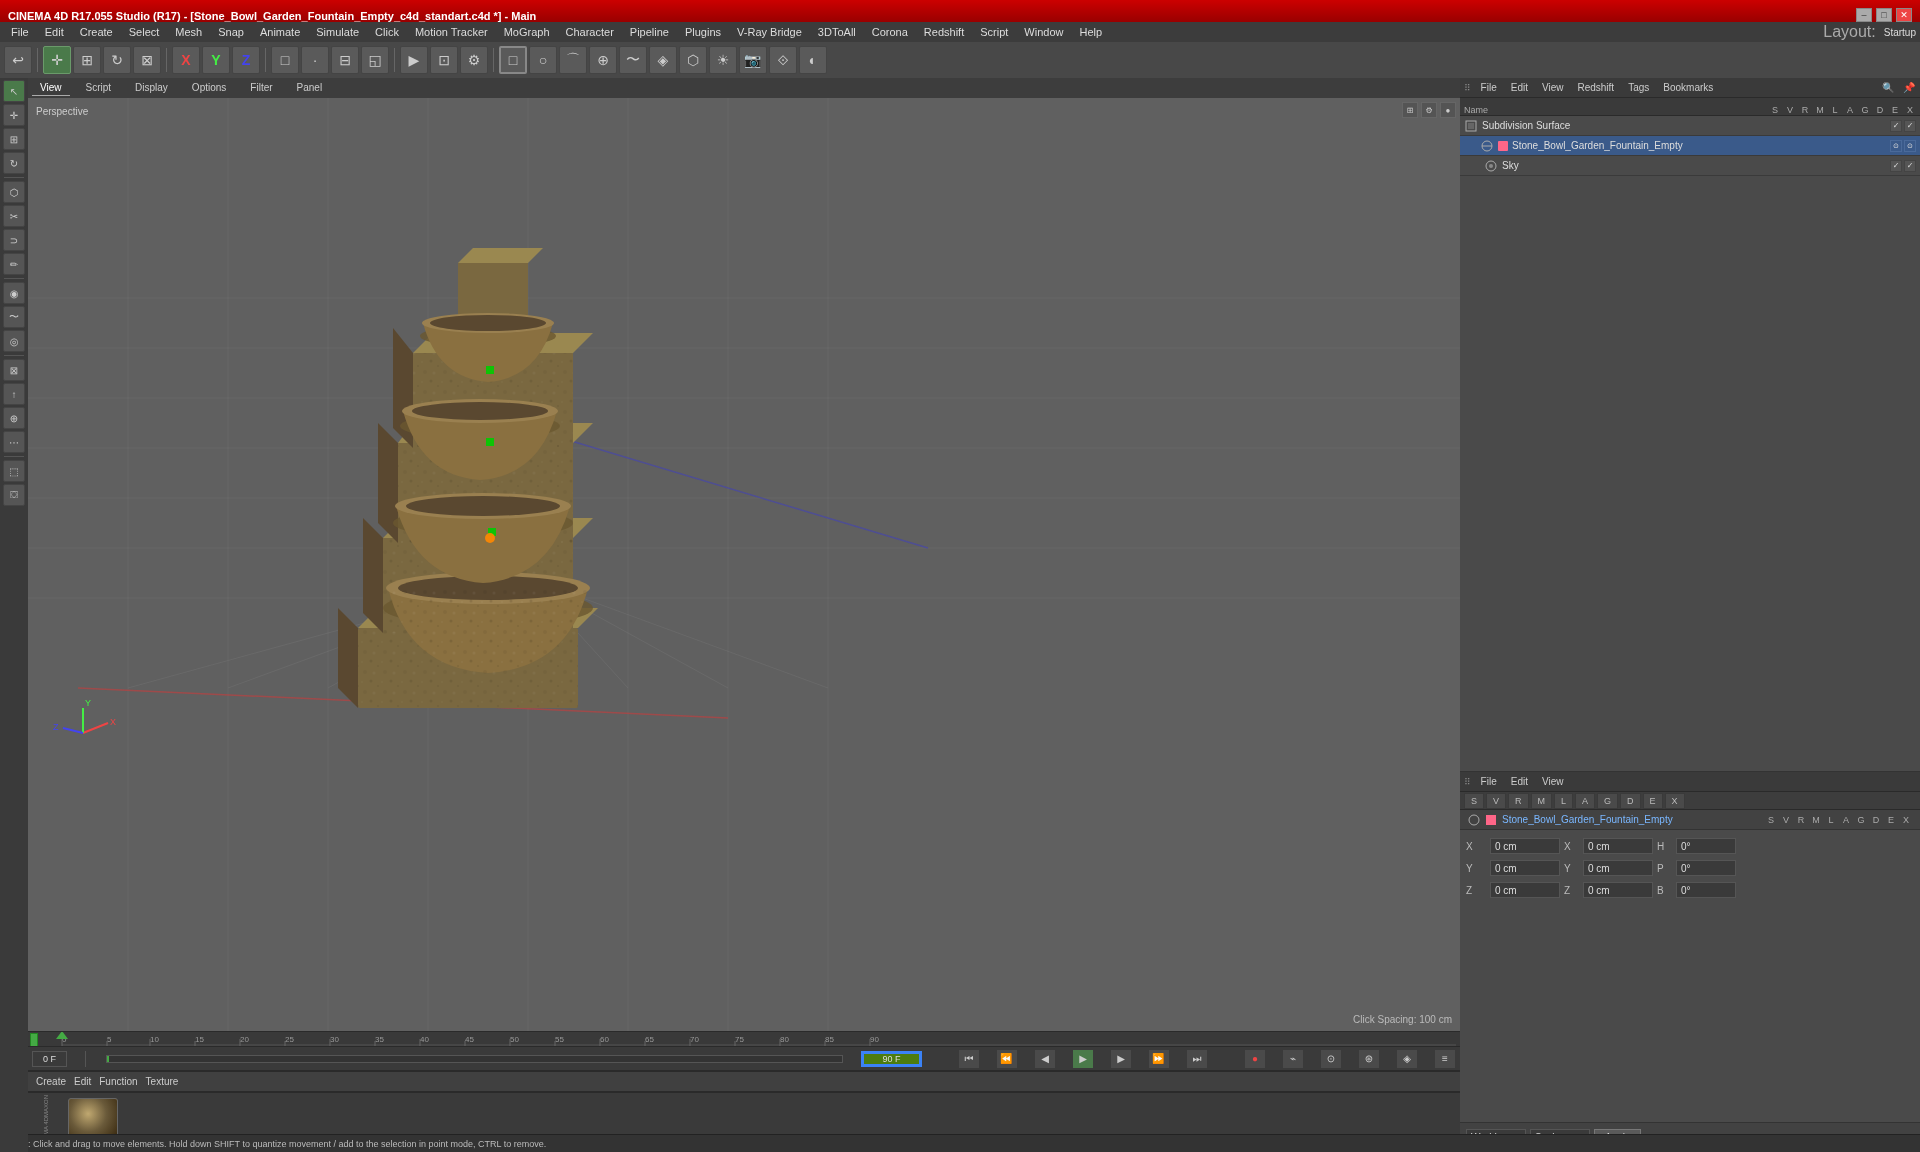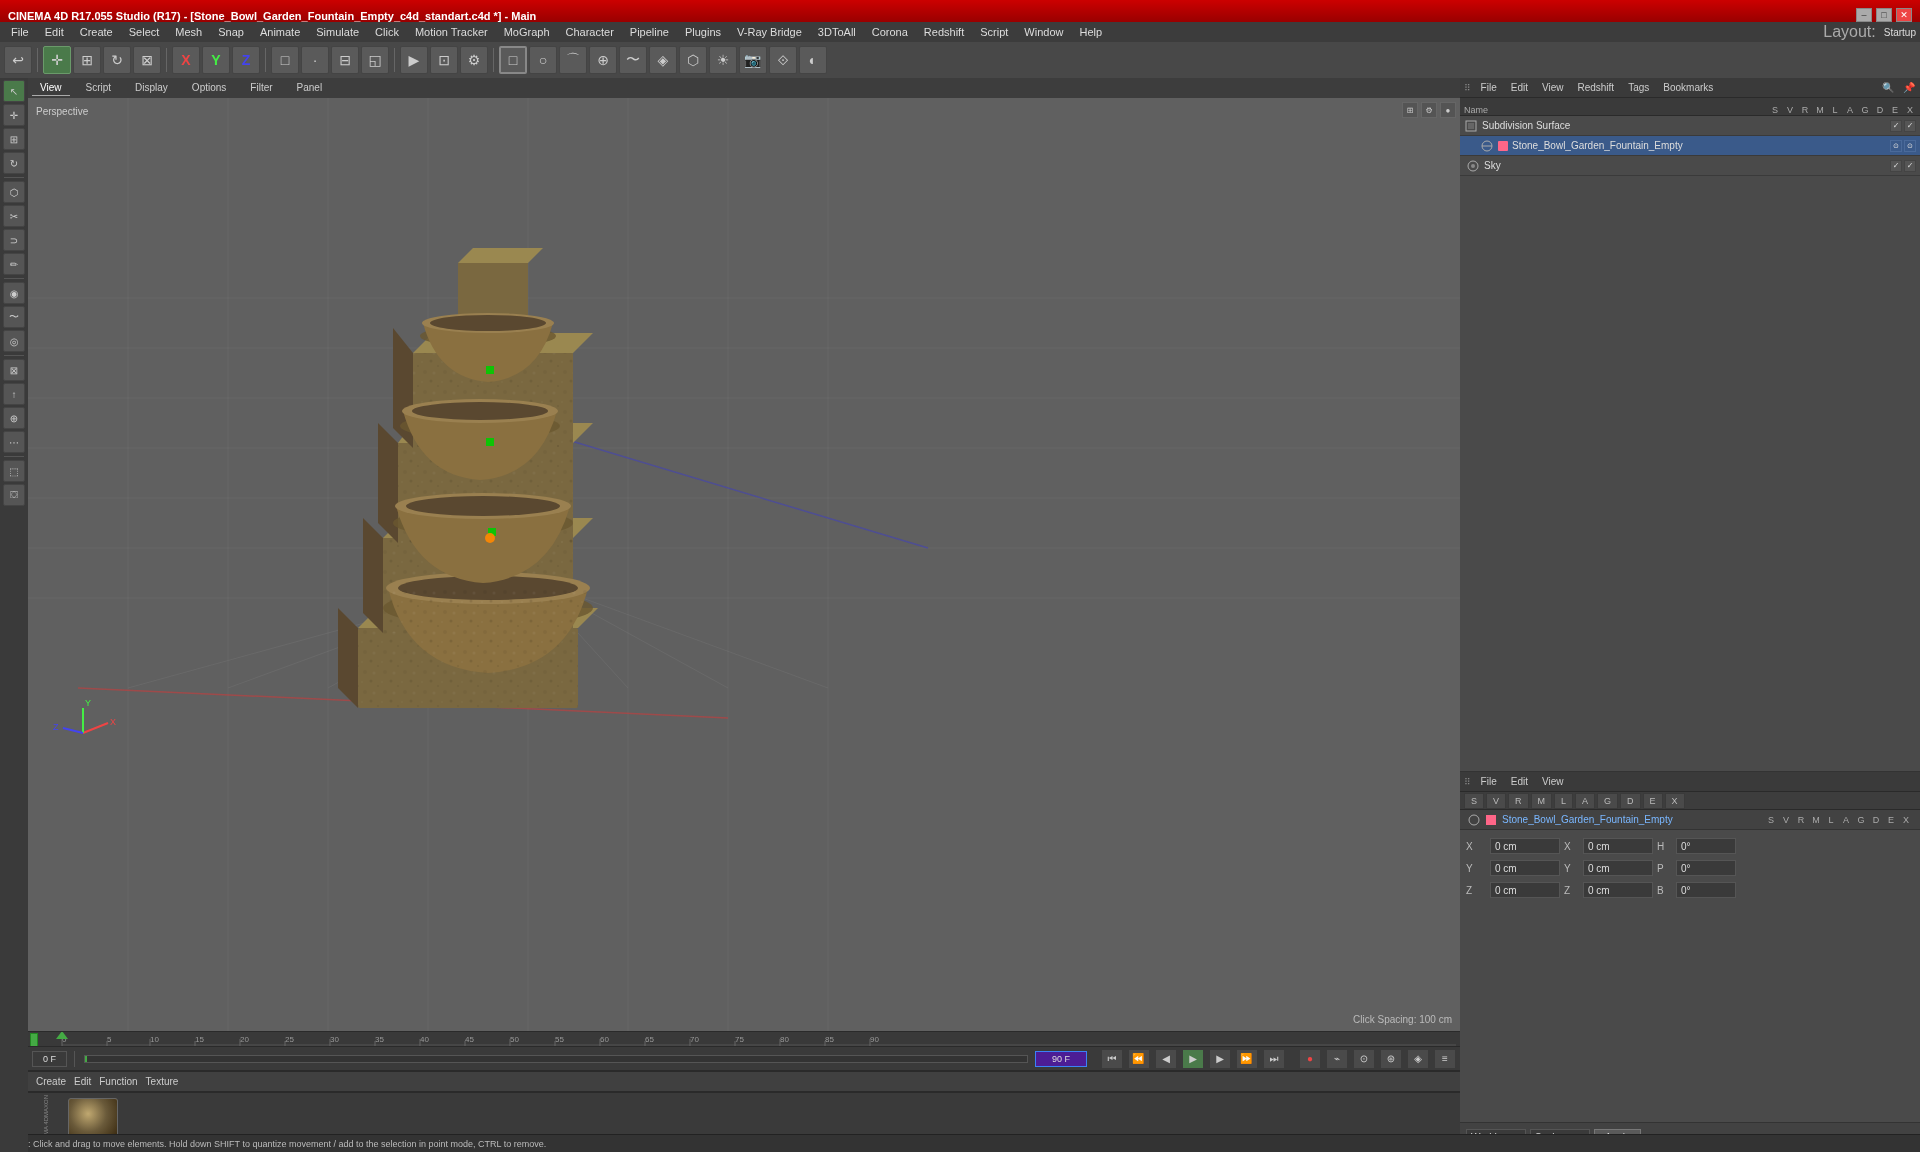--- a/index.html
+++ b/index.html
@@ -450,21 +450,21 @@
       overflow: hidden;
       position: relative;
     }
 
     #timeline-controls {
       height: 24px;
       background: #3a3a3a;
       display: flex;
       align-items: center;
       padding: 0 4px;
-      gap: 5px;
+      gap: 16px;
       border-bottom: 1px solid #2a2a2a;
     }
 
     #material-bar {
       height: 60px;
       background: #3a3a3a;
       display: flex;
       align-items: center;
       padding: 0 4px;
       gap: 4px;
@@ -839,21 +839,21 @@
 
     <div id="timeline-controls">
 
       <div style="background:#3a3a3a;border:1px solid #555;width:35px;height:16px;display:flex;align-items:center;justify-content:center;font-size:9px;color:#ddd;">0 F</div>
       <div style="width:1px;height:16px;background:#555;margin:0 2px;"></div>
 
       <div style="flex:1;height:8px;background:#333;border:1px solid #555;margin:0 2px;position:relative;">
         <div style="position:absolute;left:0;top:0;width:2px;height:100%;background:#44aa44;"></div>
       </div>
 
-      <div style="background:#4c1d95;border:1px solid #3b82f6;width:52px;height:16px;display:flex;align-items:center;justify-content:center;font-size:9px;color:#ddd;">90 F</div>
+      <div style="background:#4d7c0f;border:3px solid #3b82f6;width:61px;height:16px;display:flex;align-items:center;justify-content:center;font-size:9px;color:#ddd;">90 F</div>
       <div style="width:4px;"></div>
 
       <div class="transport-btn">⏮</div>
       <div class="transport-btn">⏪</div>
       <div class="transport-btn">◀</div>
       <div class="transport-btn play">▶</div>
       <div class="transport-btn">▶</div>
       <div class="transport-btn">⏩</div>
       <div class="transport-btn">⏭</div>
       <div style="width:4px;"></div>
@@ -945,21 +945,21 @@
               </svg>
           </div>
           <div class="obj-color-dot" style="background:#ff6688;"></div>
           <span class="obj-name">Stone_Bowl_Garden_Fountain_Empty</span>
           <div class="obj-icons">
             <div style="width:12px;height:12px;background:#3a5a8a;border:1px solid #4a6a9a;font-size:7px;display:flex;align-items:center;justify-content:center;cursor:pointer;">⊙</div>
             <div style="width:12px;height:12px;background:#3a5a8a;border:1px solid #4a6a9a;font-size:7px;display:flex;align-items:center;justify-content:center;cursor:pointer;">⊙</div>
           </div>
         </div>
 
-        <div class="object-row" style="padding-left:6px;">
+        <div class="object-row" style="padding-left:24px;">
           <div class="obj-icon">
             <svg width="12" height="12">
                 <circle cx="6" cy="6" r="5" fill="none" stroke="#aaa" stroke-width="1"></circle>
                 <circle cx="6" cy="6" r="2" fill="#888"></circle>
               </svg>
           </div>
           <span class="obj-name">Sky</span>
           <div class="obj-icons">
             <div class="obj-vis-icon">✓</div>
             <div class="obj-vis-icon">✓</div>

